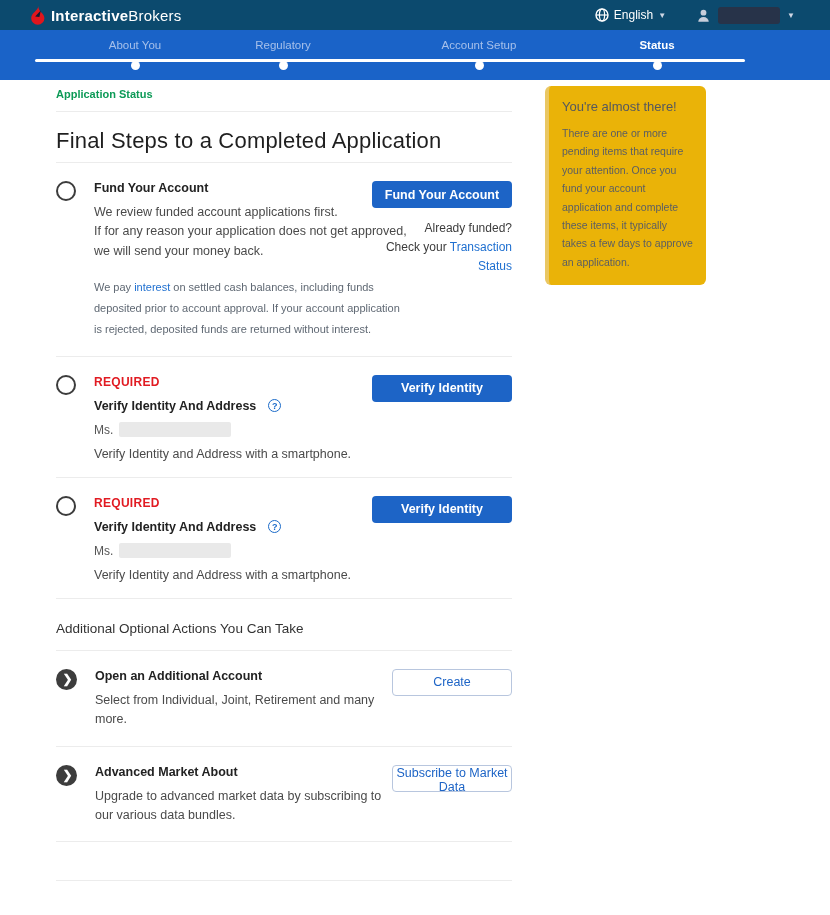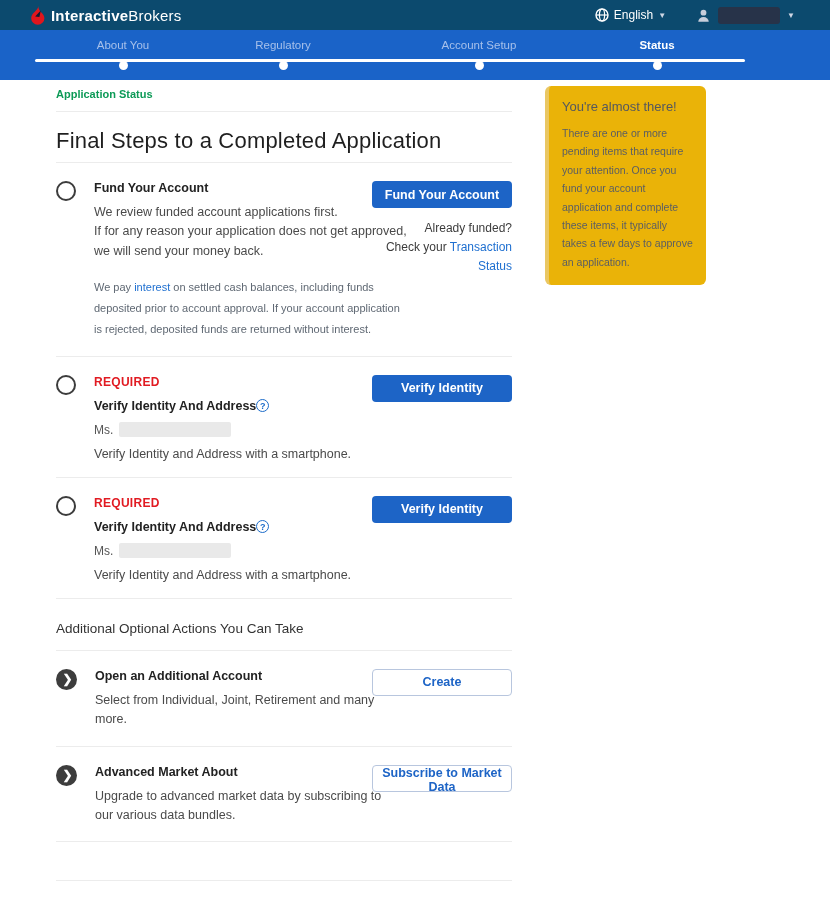--- a/index.html
+++ b/index.html
@@ -48,38 +48,38 @@
   .chev-circle {
     width:21px; height:21px; border-radius:50%; background:#3d3d3d; color:#fff;
     flex:0 0 21px; margin-right:18px; display:flex; align-items:center; justify-content:center;
     font-size:12px; font-weight:bold; padding-left:2px;
   }
   .item-text { width:300px; }
   .item-title { font-size:12.5px; font-weight:bold; color:#222; margin-bottom:8px; }
   .item-line { font-size:12.5px; color:#4a4a4a; line-height:1.55; }
   .note { font-size:11px; color:#5f6873; line-height:1.9; margin-top:16px; }
   .required { font-size:12px; font-weight:bold; color:#e11b22; margin-bottom:10px; letter-spacing:.3px; }
-  .vtitle { display:flex; align-items:center; gap:0; }
+  .vtitle { display:flex; align-items:center; gap:12px; }
   .qmark {
     width:13px; height:13px; border:1.5px solid #1b6bc9; border-radius:50%;
     color:#1b6bc9; font-size:9px; font-weight:bold; display:inline-flex;
     align-items:center; justify-content:center; cursor:pointer;
   }
   .salutation { font-size:12px; color:#555; margin:9px 0 10px; display:flex; align-items:flex-end; gap:6px; }
   .redact-light { width:112px; height:15px; background:#e9e9e9; border-radius:2px; }
   .vdesc { font-size:12.5px; color:#4a4a4a; }
   .row-right { position:absolute; right:0; top:18px; width:140px; text-align:right; }
   .btn-primary {
     width:140px; height:27px; background:#1d64c6; border:none; border-radius:4px;
     color:#fff; font-size:12.5px; font-weight:bold; cursor:pointer;
     font-family:"Liberation Sans", sans-serif;
   }
   .btn-outline {
-    width:140px; height:27px; background:#fff; border:1px solid #b8c6de; border-radius:4px;
-    color:#1d64c6; font-size:12.5px; font-weight:bold; cursor:pointer;
+    width:120px; height:27px; background:#fff; border:1px solid #b8c6de; border-radius:4px;
+    color:#1d64c6; font-size:12.5px; font-weight:normal; cursor:pointer;
     font-family:"Liberation Sans", sans-serif;
   }
   .funded-note { margin-top:11px; font-size:12px; color:#3c3c3c; line-height:1.6; }
   a.link { color:#1e6fd0; text-decoration:none; cursor:pointer; }
   .opt-heading { font-size:13.5px; color:#333; padding:22px 0 14px; }
   
   .note-panel {
     position:absolute; left:533px; top:6px; width:161px;
     background:#eab308; border-left:4px solid #eac763; border-radius:6px;
     padding:13px 12px 14px 13px; min-height:122px;
@@ -115,21 +115,21 @@
         <path d="M2.4 14.6 a5.6 4.9 0 0 1 11.2 0 Z" fill="#c7cedb"></path>
       </svg>
       <span class="redact-dark"></span>
       <span class="caret">▼</span>
     </div>
   </div>
 </header>
 
 <nav class="band">
   <div class="band-line"></div>
-  <div class="step" style="left:53px">
+  <div class="step" style="left:65px">
     <div class="lbl">About You</div>
     <div class="dot"></div>
   </div>
   <div class="step" style="left:213px">
     <div class="lbl">Regulatory</div>
     <div class="dot"></div>
   </div>
   <div class="step" style="left:409px">
     <div class="lbl">Account Setup</div>
     <div class="dot"></div>

